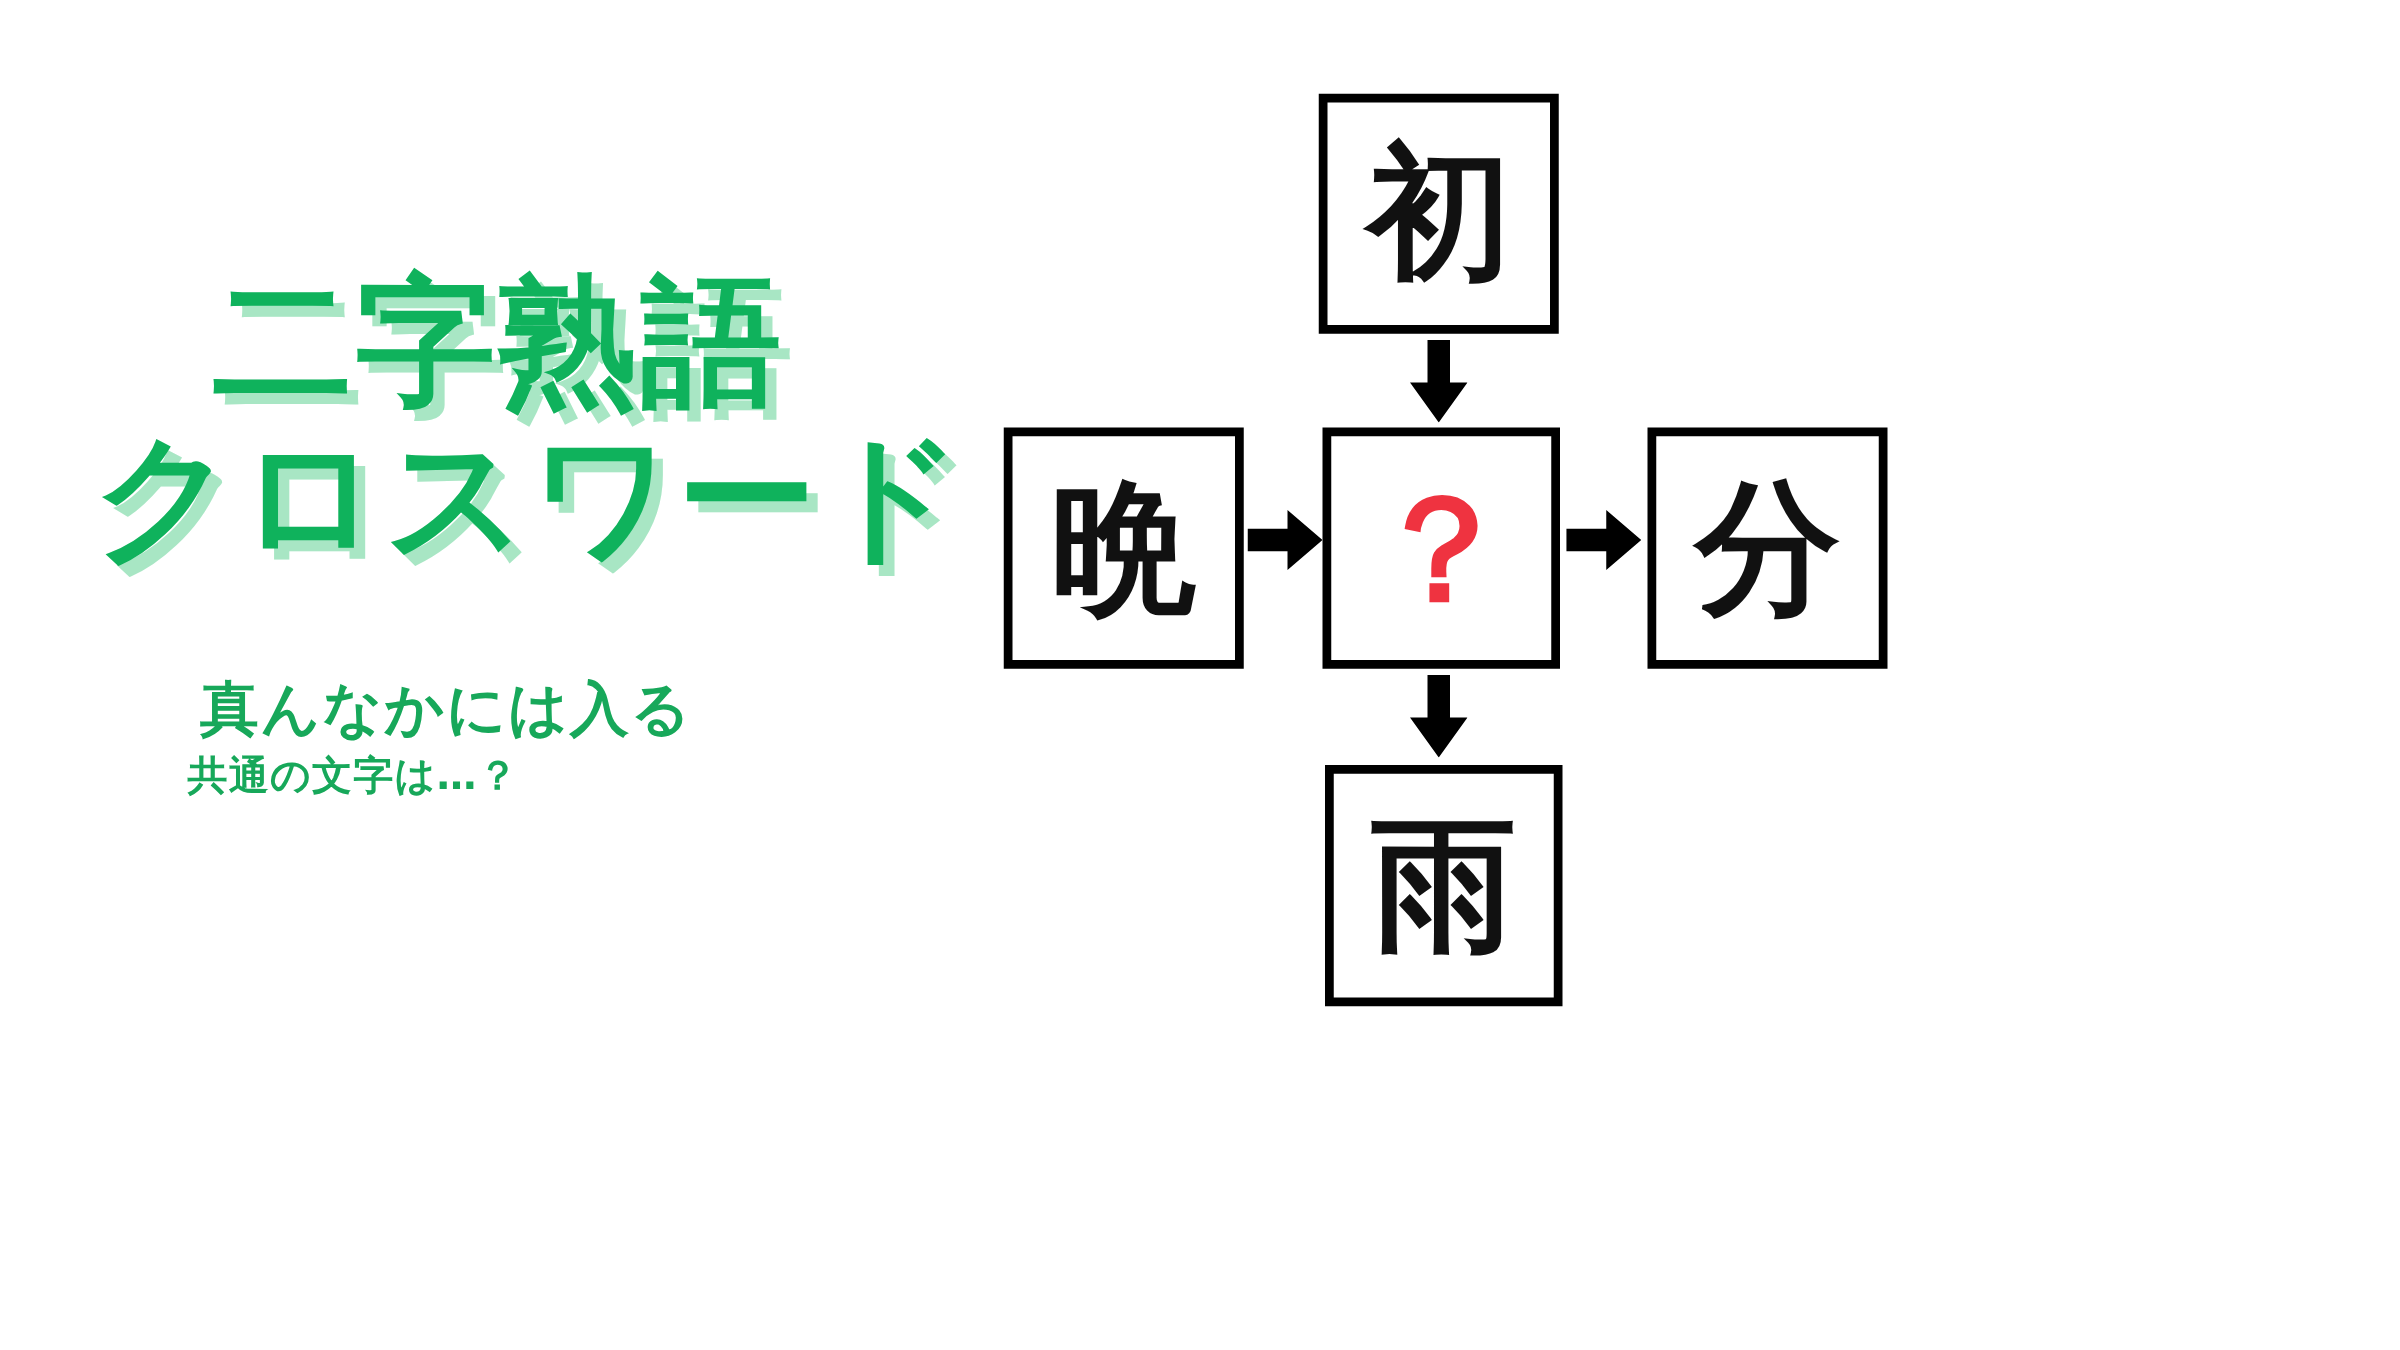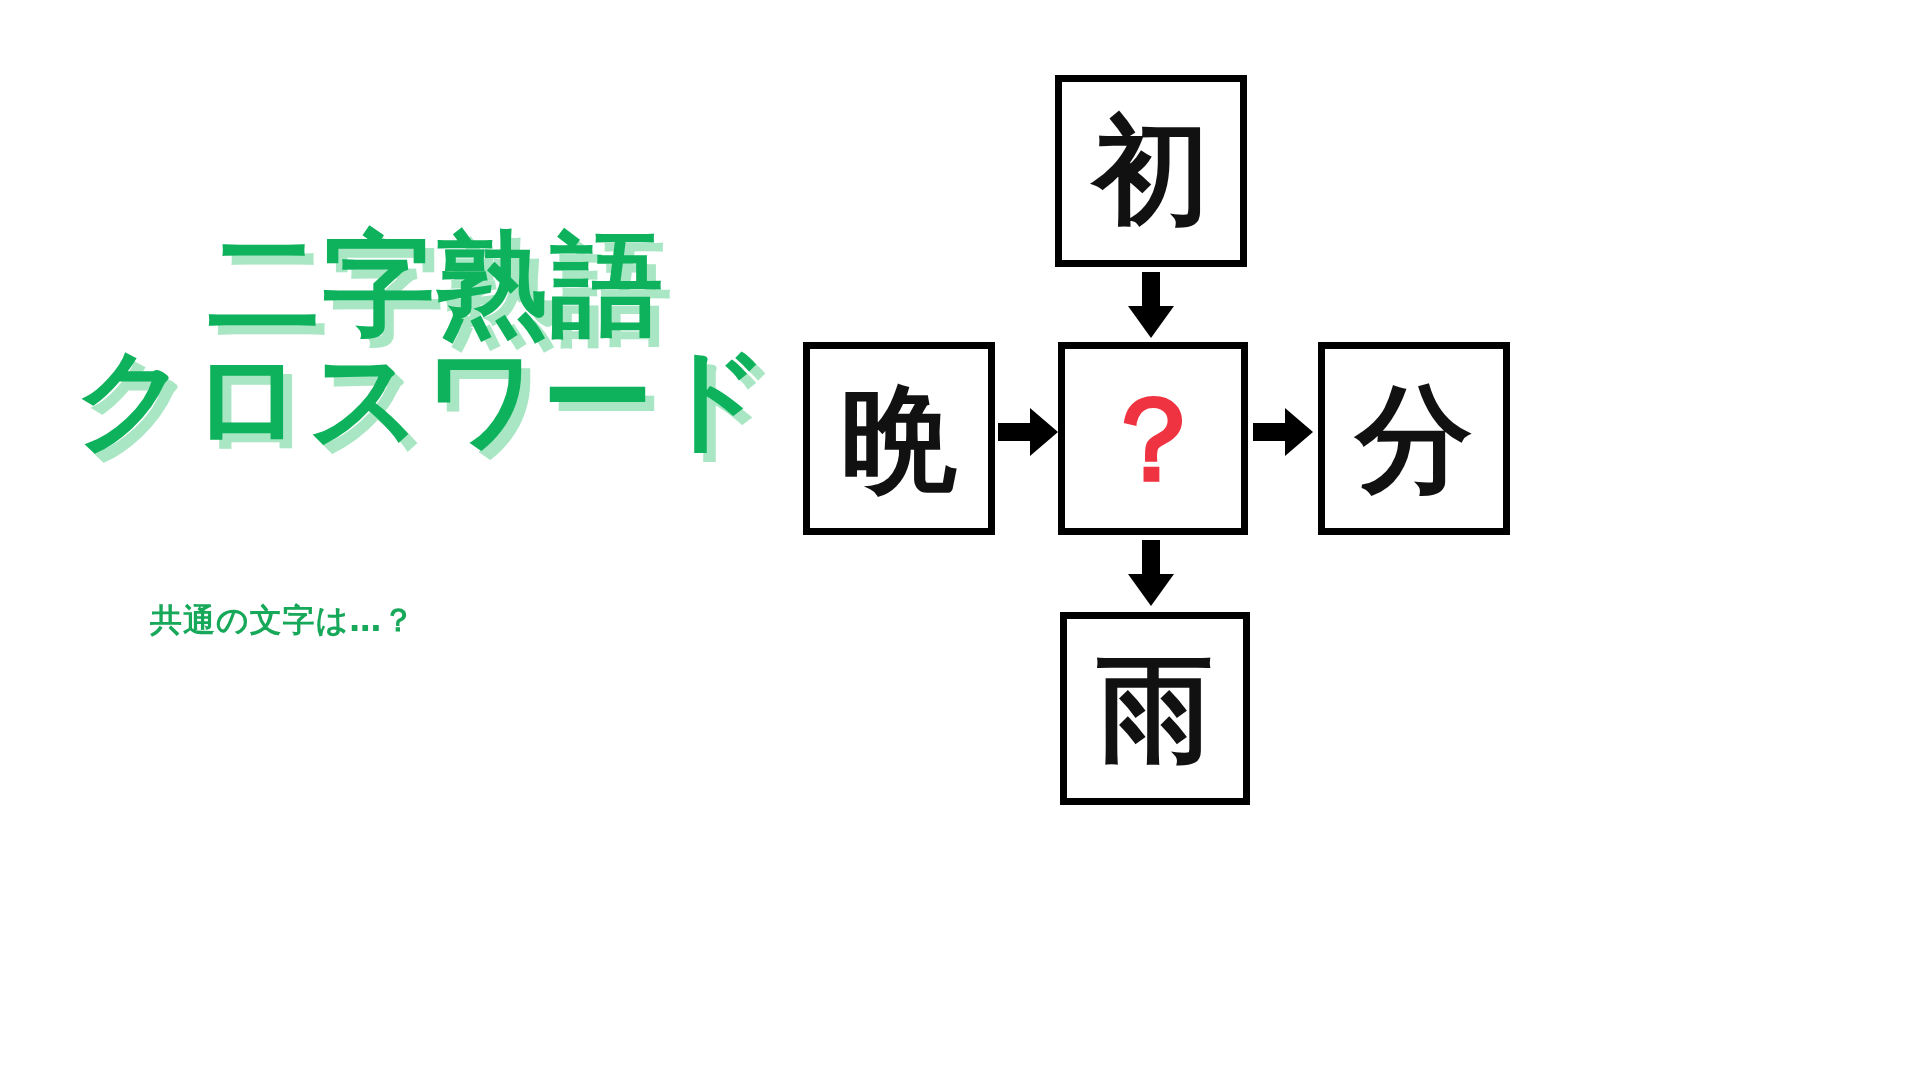--- a/index.html
+++ b/index.html
@@ -34,24 +34,23 @@
     position: absolute;
     white-space: nowrap;
     font-weight: 900;
     font-family: "DejaVu Sans", "Liberation Sans", sans-serif;
     color: #0FB25C;
     letter-spacing: 0.02em;
     line-height: 1;
   }
   #title-line-1 {
     left: 170px;
-    top: 228px;
+    top: 218px;
     font-size: 112px;
     text-shadow: 9px 9px 0 #A8E6C4;
-    margin-left: 38px;
   }
   #title-line-2 {
     left: 74px;
     top: 342px;
     font-size: 112px;
     text-shadow: 9px 9px 0 #A8E6C4;
     text-align: center;
   }
 
   .subtitle-line {
@@ -128,20 +127,21 @@
 <body>
 
 <div id="stage">
 
   <div id="left-panel">
 
     <div class="title-line" id="title-line-1">二字熟語</div>
 
     <div class="title-line" id="title-line-2">クロスワード</div>
 
+    <div class="subtitle-line" id="subtitle-line-1">真んなかには入る</div>
 
     <div class="subtitle-line" id="subtitle-line-2">共通の文字は…？</div>
 
   </div>
 
   <div id="diagram">
 
     <div class="cell" id="cell-top">
       <span class="cell-char">初</span>
     </div>

